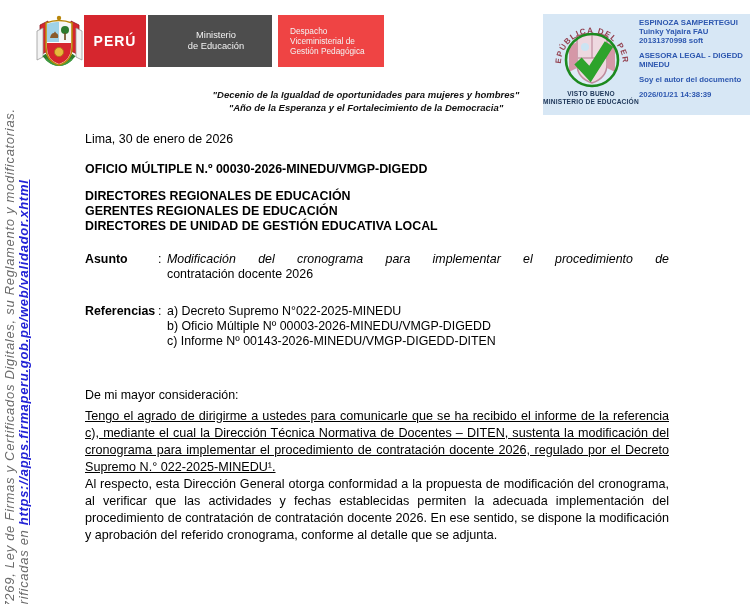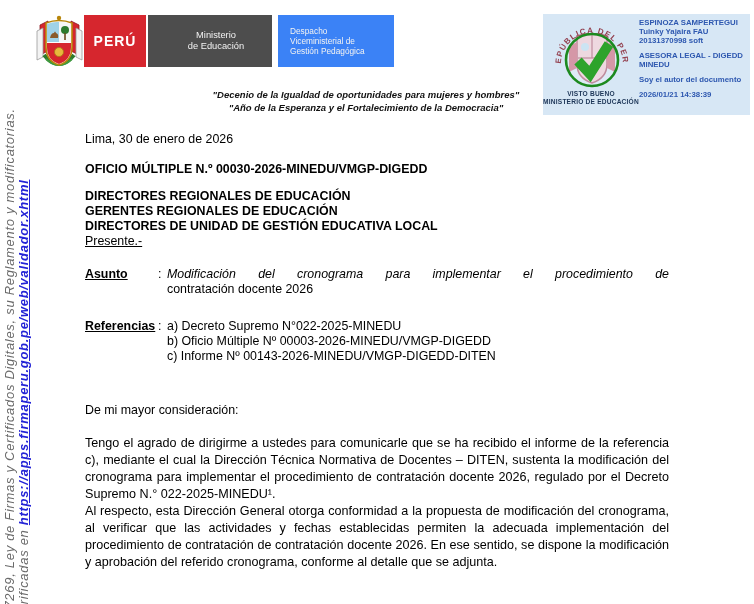--- a/index.html
+++ b/index.html
@@ -17,21 +17,21 @@
   
   .coa{position:absolute;left:36px;top:11px;}
   .hred{position:absolute;left:84px;top:15px;width:62px;height:52px;background:#d6262e;
         display:flex;align-items:center;justify-content:center;color:#fff;
         font-size:14px;font-weight:600;letter-spacing:1px;}
   .hbox{position:absolute;top:15px;height:52px;color:#f2f2f2;font-size:8.3px;
         line-height:10.3px;box-sizing:border-box;padding-left:12px;
         display:flex;flex-direction:column;justify-content:center;}
   .hbox span{display:block;}
   .hb1{left:148px;width:124px;background:#4d4d4d;font-size:9.3px;line-height:11.5px;text-align:center;}
-  .hb2{left:278px;width:116px;background:#3b82f6;}
+  .hb2{left:278px;width:106px;background:#ef4444;}
   .hb3{left:404px;width:120px;background:#8f8f8f;}
 
   
   .stamp{position:absolute;left:543px;top:14px;width:207px;height:101px;background:#d7e7f5;}
   .sealsvg{position:absolute;left:4px;top:2px;}
   .seal-cap{position:absolute;left:0px;top:76px;width:96px;text-align:center;
             font-weight:bold;font-size:6.6px;line-height:8px;color:#1c3557;letter-spacing:0.2px;}
   .stamp-txt{position:absolute;left:96px;top:4px;width:108px;color:#2e58b0;
              font-weight:bold;font-size:7.8px;line-height:9px;}
   .stamp-txt p{margin:0 0 6px 0;}
@@ -40,27 +40,27 @@
   .mottos{position:absolute;left:150px;top:89px;width:432px;text-align:center;
           font-style:italic;font-weight:bold;font-size:9.5px;line-height:12.5px;color:#111;}
 
   
   .content{position:absolute;left:85px;top:131px;width:584px;font-size:12.4px;line-height:17px;}
   .docnum{margin-top:13px;font-weight:bold;}
   .addr{margin-top:11px;line-height:15px;}
   .addr .b{font-weight:bold;}
   .presente{text-decoration:underline;}
   .row{display:grid;grid-template-columns:73px 9px 1fr;line-height:15px;}
-  .row .lbl{font-weight:bold;text-decoration:underline;}
+  .row .lbl{font-weight:bold;}
   .row-asunto{margin-top:18px;}
   .row-ref{margin-top:22px;}
   .jline{text-align:justify;text-align-last:justify;font-style:italic;}
   .greet{margin-top:38px;}
   .para{margin:0;text-align:justify;line-height:17px;font-size:12.6px;}
-  .p1{margin-top:16px;}
+  .p1{margin-top:4px;text-decoration:underline;}
   .p2{margin-top:0;}
 </style>
 </head>
 <body>
 
 <div class="page">
 
   <div class="side-rot">
     <div>la Ley N° 27269, Ley de Firmas y Certificados Digitales, su Reglamento y modificatorias.</div>
     <div><span>eden ser verificadas en </span><span class="side-link">https://apps.firmaperu.gob.pe/web/validador.xhtml</span></div>
@@ -140,21 +140,20 @@
   </div>
 
   <div class="content">
     <div class="date">Lima, 30 de enero de 2026</div>
     <div class="docnum">OFICIO MÚLTIPLE N.º 00030-2026-MINEDU/VMGP-DIGEDD</div>
 
     <div class="addr">
       <div class="b">DIRECTORES REGIONALES DE EDUCACIÓN</div>
       <div class="b">GERENTES REGIONALES DE EDUCACIÓN</div>
       <div class="b">DIRECTORES DE UNIDAD DE GESTIÓN EDUCATIVA LOCAL</div>
-      <div class="presente">Presente.-</div>
     </div>
 
     <div class="row row-asunto">
       <div class="lbl">Asunto</div>
       <div>:</div>
       <div>
         <div class="jline">Modificación del cronograma para implementar el procedimiento de</div>
         <div>contratación docente 2026</div>
       </div>
     </div>

